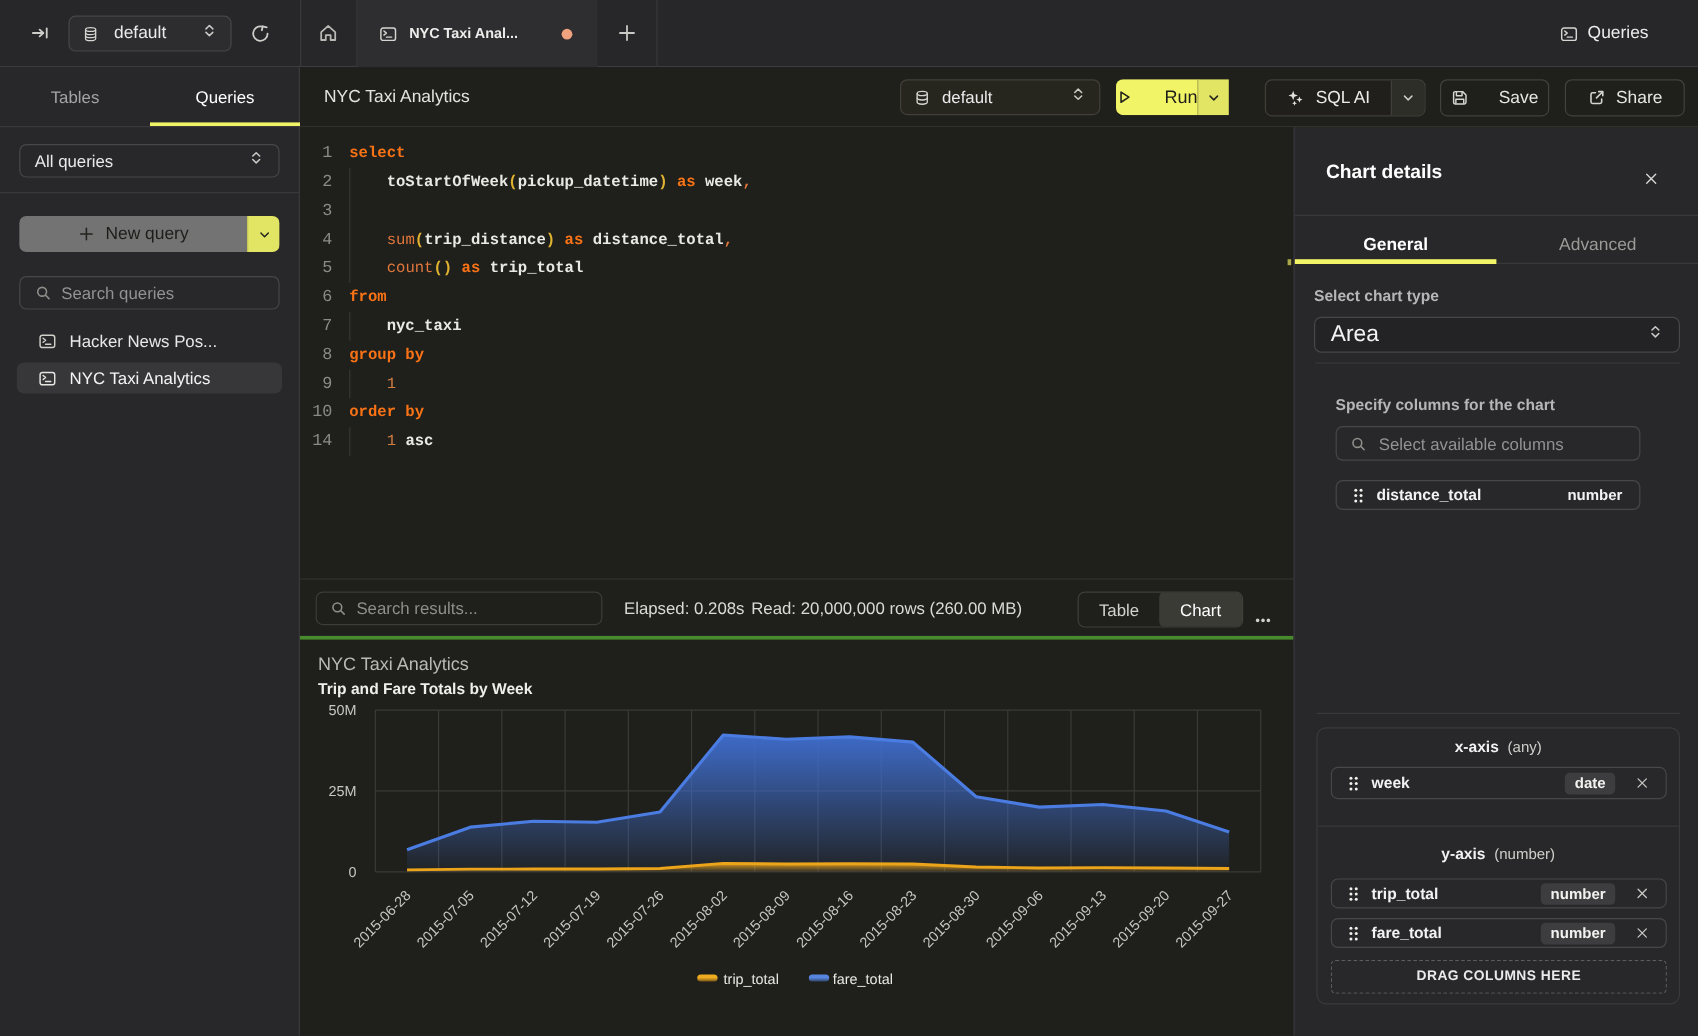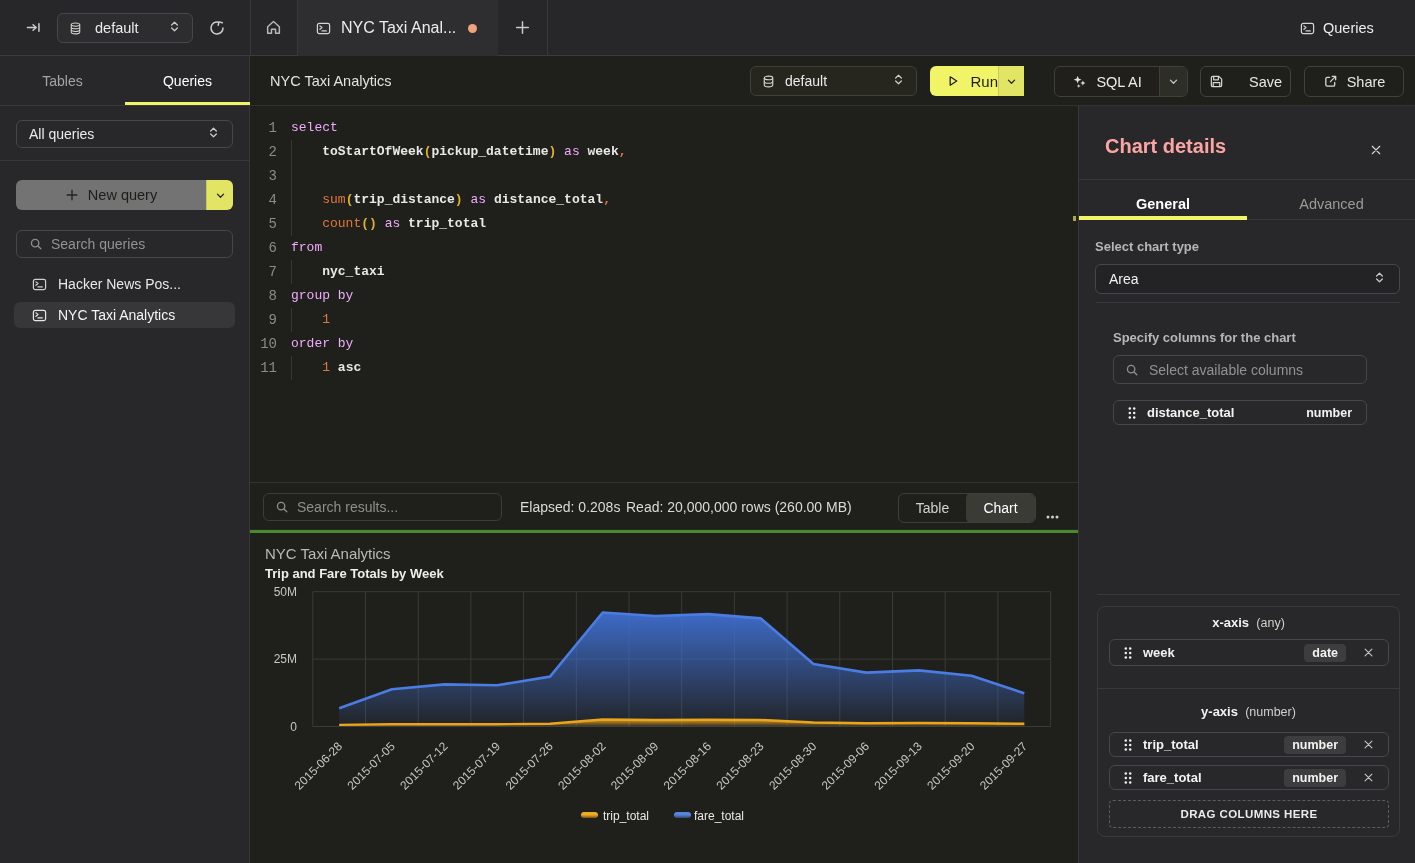--- a/index.html
+++ b/index.html
@@ -6,35 +6,35 @@
 font-family:"Liberation Sans",sans-serif;}
 *{box-sizing:border-box}
 .abs{position:absolute}
 .row{display:flex;align-items:center}
 #app{position:absolute;left:0;top:0;width:1415px;height:863px}
 
 #topbar{left:0;top:0;width:1415px;height:56px;background:#27272a;border-bottom:1px solid #3c3c3e}
 .sel{border:1px solid #47474b;border-radius:6px;display:flex;align-items:center;background:#2d2d30;color:#eaeaec}
 .vline{width:1px;background:#39393c}
 #tab{left:298px;top:0;width:200px;height:56px;background:#2e2e30;display:flex;align-items:center}
-.tabtxt{color:#ececea;font-size:16px;font-weight:400}
+.tabtxt{color:#ececea;font-size:12px;font-weight:700}
 
 #sidebar{left:0;top:56px;width:250px;height:807px;background:#28282a;border-right:1px solid #39393c}
 .sbtab{font-size:14px;width:125px;text-align:center;position:absolute;top:17px}
 .muted{color:#a4a4a6}
 .inp{border:1px solid #47474b;border-radius:6px;display:flex;align-items:center;color:#929295;font-size:14px;background:transparent}
 
 #header{left:250px;top:56px;width:1165px;height:50px;background:#1f1f1b;border-bottom:1px solid #32322d}
 .btn{border:1px solid #42423d;border-radius:6px;display:flex;align-items:center;justify-content:center;color:#e6e6e2;font-size:14.5px}
 
 #editor{left:250px;top:106px;width:828px;height:376px;background:#1f1f1b;
 font-family:"Liberation Mono",monospace;font-size:13px}
 .gut{position:absolute;left:0;width:27px;text-align:right;color:#8b8b86;line-height:24px;height:24px;font-size:14px}
 .cl{position:absolute;left:41px;white-space:pre;line-height:24px;height:24px;font-weight:bold;color:#e8e8e5}
-.k{color:#f0abfc;font-weight:normal}
+.k{color:#f97316;font-weight:bold}
 .f{color:#e0773c;font-weight:normal}
 .p{color:#e0b231}
 .o{color:#e0773c}
 .n{color:#d27e43;font-weight:normal}
 .guide{position:absolute;left:41px;width:1px;background:#37372f}
 
 #results{left:250px;top:482px;width:828px;height:47px;background:#1f1f1b;border-top:1px solid #32322d;color:#dadad6;font-size:14px}
 #greenline{left:250px;top:530px;width:828px;height:4px;background:#478b2c}
 
 #chart{left:250px;top:533px;width:828px;height:330px;background:#1f1f1b}
@@ -167,21 +167,21 @@
           <path d="M2.8 3.6 v8.8 c0 1.2 2.3 2.2 5.2 2.2 s5.2 -1 5.2 -2.2 v-8.8"></path>
           <path d="M2.8 8 c0 1.2 2.3 2.2 5.2 2.2 s5.2 -1 5.2 -2.2"></path>
         </svg>
     <span style="margin-left:10px;font-size:14px">default</span>
     <span style="margin-left:auto"><svg width="13" height="13" viewBox="0 0 16 16" fill="none" stroke="#c9c9c5" stroke-width="1.6" stroke-linecap="round" stroke-linejoin="round">
             <path d="M4.5 6.2 8 2.8 11.5 6.2"></path>
             <path d="M4.5 9.8 8 13.2 11.5 9.8"></path>
           </svg></span>
   </div>
   <div class="abs row" style="left:680px;top:10px;width:111px;height:30px;border-radius:6px;overflow:hidden">
-    <div class="row" style="width:68px;height:30px;background:#f2f467;justify-content:flex-end">
+    <div class="row" style="width:68px;height:30px;background:#f2f467;justify-content:space-between">
       <svg width="14" height="14" viewBox="0 0 16 16" fill="none" stroke="#20201d" stroke-width="1.5" stroke-linejoin="round">
             <path d="M4.8 3.2 12.3 8 4.8 12.8 Z"></path>
           </svg>
       <span style="margin-left:10px;color:#1d1d1a;font-size:15px">Run</span>
     </div>
     <div class="row" style="width:26px;height:30px;background:#e2e463;justify-content:center;border-left:1px solid #c9cb58">
       <svg width="11" height="11" viewBox="0 0 16 16" fill="none" stroke="#23231f" stroke-width="1.8" stroke-linecap="round" stroke-linejoin="round">
             <path d="M3.5 6 8 10.5 12.5 6"></path>
           </svg>
     </div>
@@ -222,21 +222,21 @@
   <div class="gut" style="top:10px">1</div>
   <div class="gut" style="top:34px">2</div>
   <div class="gut" style="top:58px">3</div>
   <div class="gut" style="top:82px">4</div>
   <div class="gut" style="top:106px">5</div>
   <div class="gut" style="top:130px">6</div>
   <div class="gut" style="top:154px">7</div>
   <div class="gut" style="top:178px">8</div>
   <div class="gut" style="top:202px">9</div>
   <div class="gut" style="top:226px">10</div>
-  <div class="gut" style="top:250px">11</div>
+  <div class="gut" style="top:250px">14</div>
   <div class="guide" style="top:34px;height:96px"></div>
   <div class="guide" style="top:154px;height:24px"></div>
   <div class="guide" style="top:202px;height:24px"></div>
   <div class="guide" style="top:250px;height:24px"></div>
   <div class="cl" style="top:10px"><span class="k">select</span></div>
   <div class="cl" style="top:34px">    toStartOfWeek<span class="p">(</span>pickup_datetime<span class="p">)</span> <span class="k">as</span> week<span class="o">,</span></div>
   <div class="cl" style="top:82px">    <span class="f">sum</span><span class="p">(</span>trip_distance<span class="p">)</span> <span class="k">as</span> distance_total<span class="o">,</span></div>
   <div class="cl" style="top:106px">    <span class="f">count</span><span class="p">()</span> <span class="k">as</span> trip_total</div>
   <div class="cl" style="top:130px"><span class="k">from</span></div>
   <div class="cl" style="top:154px">    nyc_taxi</div>
@@ -326,34 +326,34 @@
       <text x="725.4" y="214" transform="rotate(-45 725.4 214)">2015-09-20</text>
       <text x="778.1" y="214" transform="rotate(-45 778.1 214)">2015-09-27</text>
     </g>
   </svg>
   <div class="abs" style="left:331px;top:279px;width:17px;height:6px;border-radius:3px;background:linear-gradient(180deg,#f0ac20 0%,#f0ac20 45%,rgba(220,150,20,.45) 100%)"></div>
   <div class="abs" style="left:353px;top:276px;font-size:12px;color:#e8e8e4">trip_total</div>
   <div class="abs" style="left:424px;top:279px;width:17px;height:6px;border-radius:3px;background:linear-gradient(180deg,#5585de 0%,#5585de 45%,rgba(70,115,200,.45) 100%)"></div>
   <div class="abs" style="left:444px;top:276px;font-size:12px;color:#e8e8e4">fare_total</div>
 </div>
 <div class="abs" id="panel">
-  <div class="abs" style="left:26px;top:29px;font-size:20px;font-weight:bold;color:#fca5a5">Chart details</div>
+  <div class="abs" style="left:26px;top:29px;font-size:16px;font-weight:bold;color:#ffffff">Chart details</div>
   <div class="abs" style="left:291px;top:36px">
     <svg width="12" height="12" viewBox="0 0 16 16" stroke="#d8d8d5" stroke-width="1.5" stroke-linecap="round">
           <path d="M3 3 13 13 M13 3 3 13"></path>
         </svg>
   </div>
   <div class="abs" style="left:0;top:73px;width:337px;height:1px;background:#39393c"></div>
   <div class="abs" style="left:0;top:90px;width:168px;text-align:center;font-size:14.5px;color:#fff;font-weight:600">General</div>
   <div class="abs" style="left:168px;top:90px;width:169px;text-align:center;font-size:14.5px;color:#9a9a96">Advanced</div>
   <div class="abs" style="left:0;top:113px;width:337px;height:1px;background:#39393c"></div>
   <div class="abs" style="left:0;top:110px;width:168px;height:4px;background:#f2f467"></div>
   <div class="abs plabel" style="left:16px;top:133px">Select chart type</div>
   <div class="abs sel" style="left:16px;top:158px;width:305px;height:30px;padding:0 13px;background:#232326;border-color:#47474b">
-    <span style="font-size:14px;color:#f2f2f3">Area</span>
+    <span style="font-size:19px;color:#f2f2f3">Area</span>
     <span style="margin-left:auto"><svg width="13" height="13" viewBox="0 0 16 16" fill="none" stroke="#c9c9c5" stroke-width="1.6" stroke-linecap="round" stroke-linejoin="round">
             <path d="M4.5 6.2 8 2.8 11.5 6.2"></path>
             <path d="M4.5 9.8 8 13.2 11.5 9.8"></path>
           </svg></span>
   </div>
   <div class="abs" style="left:17px;top:196px;width:304px;height:1px;background:#39393c"></div>
   <div class="abs plabel" style="left:34px;top:224px">Specify columns for the chart</div>
   <div class="abs inp" style="left:34px;top:249px;width:254px;height:29px;padding:0 11px">
     <svg width="14" height="14" viewBox="0 0 16 16" fill="none" stroke="#8e8e8a" stroke-width="1.5" stroke-linecap="round">
           <circle cx="7" cy="7" r="4.2"></circle>

